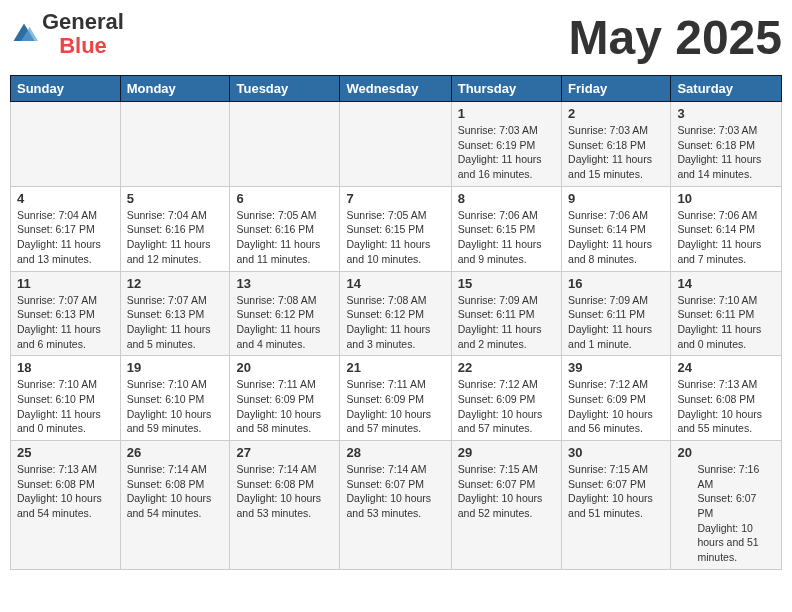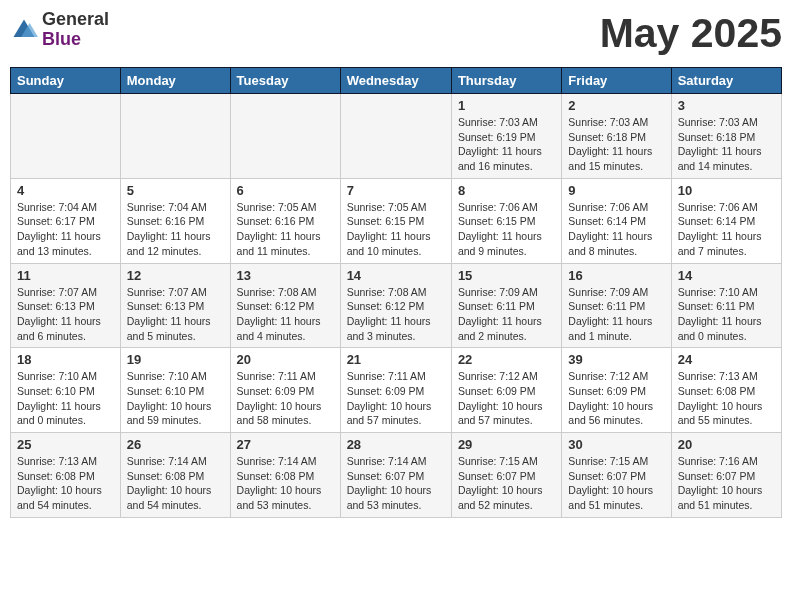--- a/index.html
+++ b/index.html
@@ -16,36 +16,36 @@
       align-items: flex-start;
       margin-bottom: 10px;
     }
     .logo {
       display: flex;
       align-items: center;
     }
     .logo-text {
       display: flex;
       flex-direction: column;
-      font-size: 18px;
+      font-size: 22px;
       font-weight: bold;
       line-height: 1.1;
     }
     .logo-general { color: #333; }
-    .logo-blue { color: #701a75; }
+    .logo-blue { color: #ef4444; text-align: center; }
     .logo-icon {
       width: 28px;
       height: 28px;
       margin-right: 4px;
     }
     .title-block {
       text-align: right;
     }
     .month-title {
-      font-size: 41px;
+      font-size: 48px;
       font-weight: bold;
       color: #333;
     }
     .location {
       font-size: 16px;
       color: #555;
     }
     table {
       width: 100%;
       border-collapse: collapse;
@@ -309,19 +309,19 @@
 Daylight: 10 hours and 52 minutes.</div>
         </td>
         <td>
           <span class="day-num">30</span>
           <div class="day-info" style="white-space: pre-line;">Sunrise: 7:15 AM
 Sunset: 6:07 PM
 Daylight: 10 hours and 51 minutes.</div>
         </td>
         <td>
           <span class="day-num">20</span>
-          <div class="day-info" style="white-space: pre-line;">Sunrise: 7:16 AM
+          <div class="day-info" style="white-space: pre-line; margin-left: 20px;">Sunrise: 7:16 AM
 Sunset: 6:07 PM
 Daylight: 10 hours and 51 minutes.</div>
         </td>
       </tr>
     </tbody>
 </table>
 
 </body></html>

